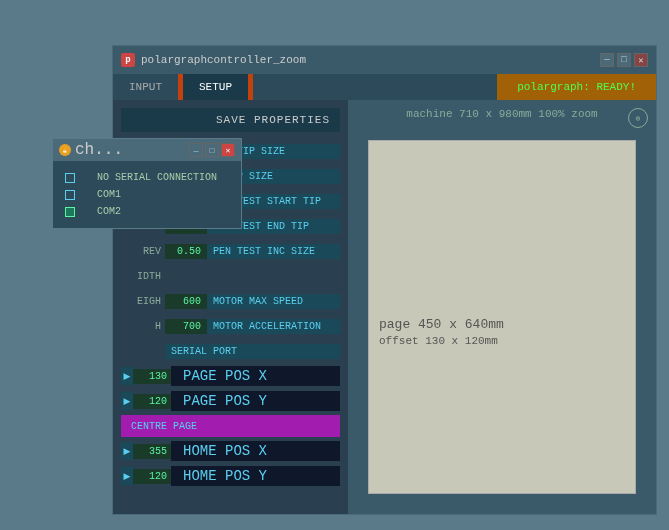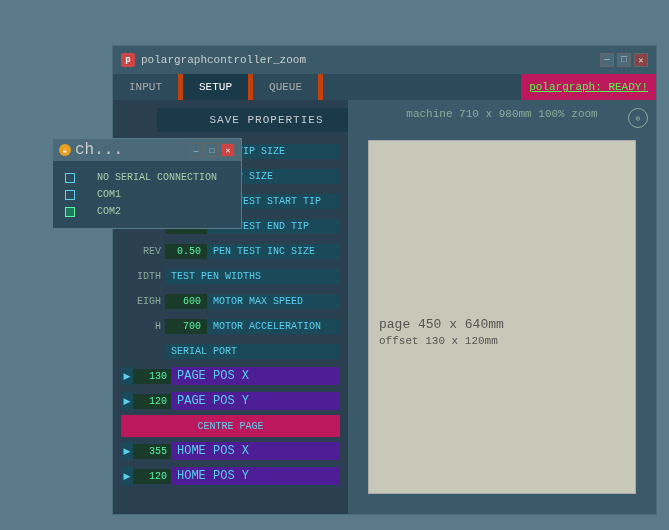--- a/index.html
+++ b/index.html
@@ -93,26 +93,25 @@
       cursor: pointer;
       border-right: 5px solid #c2410c;
     }
 
     .tab.active {
       background: #1a3a4a;
       color: #fff;
     }
 
     .tab.ready {
-      background: #be185d;
+      background: #a16207;
       color: #4dff4d;
       margin-left: auto;
       border: none;
-      padding: 0 8px;
-      text-decoration: underline;
+      padding: 0 20px;
     }
 
     
     .content-area {
       display: flex;
       height: calc(100% - 54px);
     }
 
     
     .left-panel {
@@ -121,27 +120,26 @@
       padding: 8px;
       overflow-y: auto;
     }
 
     .save-properties-btn {
       background: #1a3a4a;
       color: #ccc;
       border: none;
       padding: 6px 10px;
       width: 100%;
-      text-align: center;
+      text-align: right;
       font-family: 'Courier New', Courier, monospace;
       font-size: 11px;
       cursor: pointer;
       margin-bottom: 8px;
       letter-spacing: 1px;
-      margin-left: 36px;
     }
 
     .property-row {
       display: flex;
       align-items: center;
       margin-bottom: 3px;
       height: 22px;
     }
 
     .prop-label {
@@ -214,37 +212,37 @@
     .pos-value {
       background: #1a3a2a;
       color: #5af5a0;
       padding: 2px 4px;
       font-size: 10px;
       width: 38px;
       text-align: right;
     }
 
     .pos-label {
-      background: #4c1d95;
+      background: #0f172a;
       color: #5acfef;
-      padding: 2px 6px;
-      font-size: 12px;
+      padding: 2px 12px;
+      font-size: 14px;
       flex: 1;
     }
 
     .centre-btn {
-      background: #be185d;
+      background: #a21caf;
       color: #5acfef;
       border: none;
       padding: 2px 10px;
       font-family: 'Courier New', Courier, monospace;
       font-size: 10px;
       cursor: pointer;
       width: 100%;
-      text-align: center;
+      text-align: left;
       margin-bottom: 3px;
       height: 22px;
     }
 
     
     .canvas-area {
       flex: 1;
       background: #3a5a6a;
       position: relative;
       overflow: hidden;
@@ -408,21 +406,20 @@
     <div class="window-controls">
       <div class="win-btn">—</div>
       <div class="win-btn">□</div>
       <div class="win-btn close">✕</div>
     </div>
   </div>
 
   <div class="tabs">
     <div class="tab">INPUT</div>
     <div class="tab active">SETUP</div>
-    <div class="tab">QUEUE</div>
     <div class="tab ready">polargraph: READY!</div>
   </div>
 
   <div class="content-area">
 
     <div class="left-panel">
       <button class="save-properties-btn">SAVE PROPERTIES</button>
 
       
       <div class="property-row">
@@ -444,21 +441,20 @@
         <input class="prop-value" value="2.00" style="">
         <span class="prop-desc">PEN TEST END TIP</span>
       </div>
       <div class="property-row">
         <span class="prop-label">REV</span>
         <input class="prop-value" value="0.50" style="">
         <span class="prop-desc">PEN TEST INC SIZE</span>
       </div>
       <div class="prop-row-wide property-row">
         <span class="prop-label">IDTH</span>
-        <span class="prop-desc-full">TEST PEN WIDTHS</span>
       </div>
       <div class="property-row">
         <span class="prop-label">EIGH</span>
         <input class="prop-value" value="600" style="">
         <span class="prop-desc">MOTOR MAX SPEED</span>
       </div>
       <div class="property-row">
         <span class="prop-label">H</span>
         <input class="prop-value" value="700" style="">
         <span class="prop-desc">MOTOR ACCELERATION</span>

